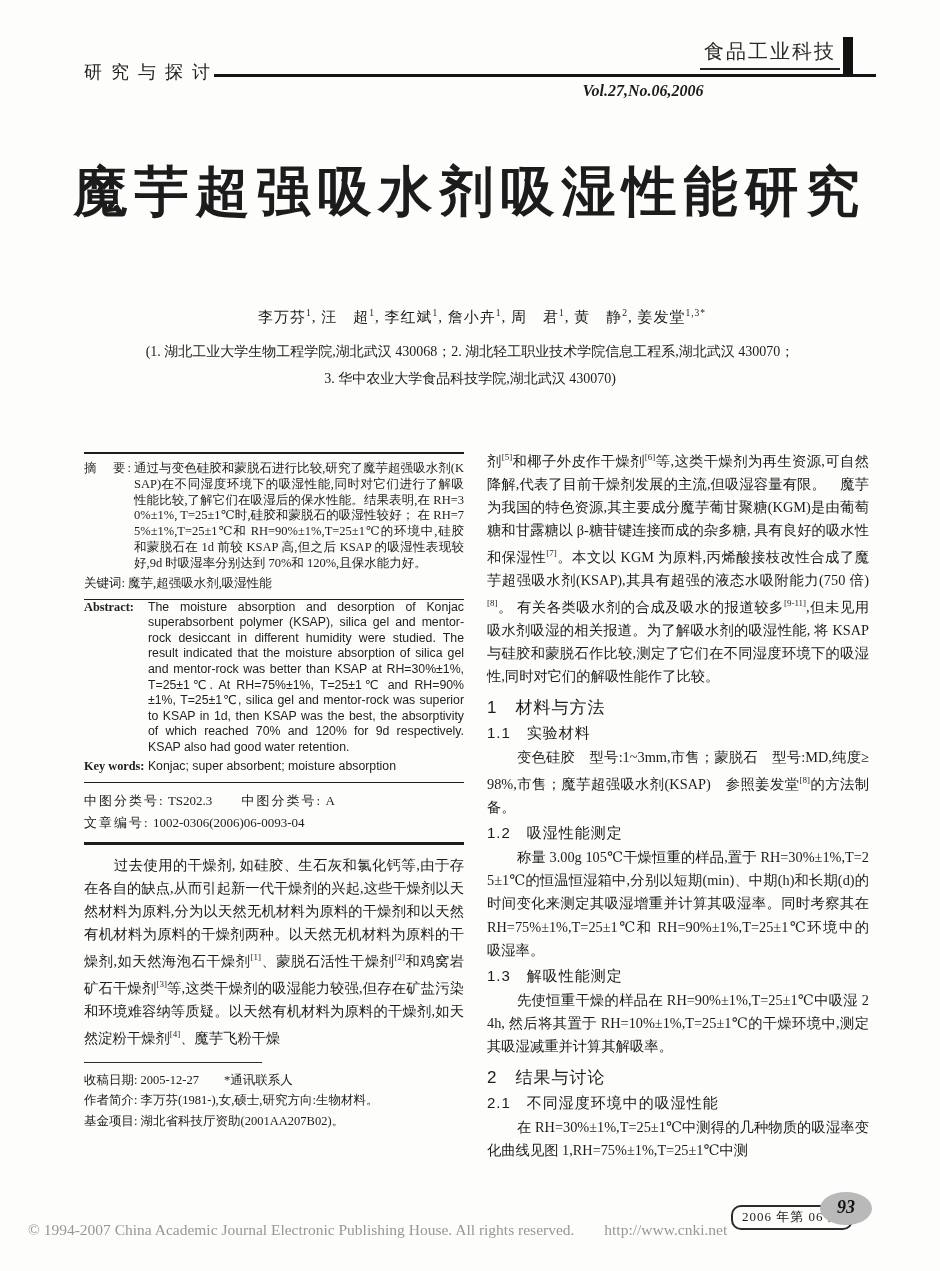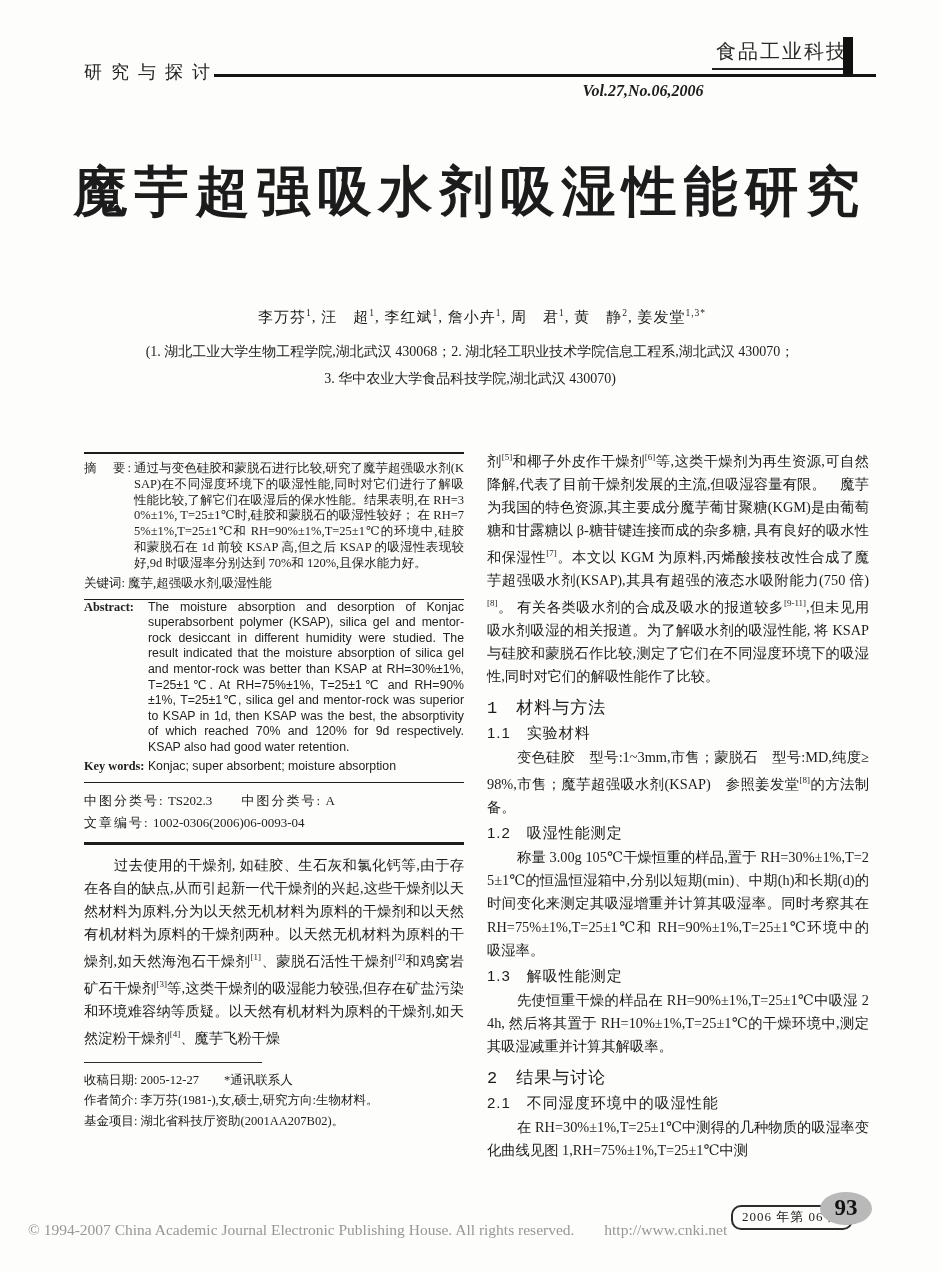--- a/index.html
+++ b/index.html
@@ -6,21 +6,21 @@
   .page {
     position:relative; width:940px; height:1271px; margin:0 auto;
     background:#fdfdfb; color:#1c1c1c; overflow:hidden;
     font-family:"Liberation Serif","DejaVu Serif",serif;
   }
   
   .col-label { position:absolute; left:84px; top:60px; font-size:18px; letter-spacing:9px; color:#222; }
   .main-rule { position:absolute; left:214px; top:74px; width:662px; height:3px; background:#141414; }
   .journal-name { position:absolute; left:700px; top:38px; width:140px; text-align:center;
                   font-size:20px; letter-spacing:2px; color:#2a2a2a;
-                  border-bottom:2px solid #222; padding-bottom:3px;margin-left:12px; }
+                  border-bottom:2px solid #222; padding-bottom:3px; }
   .journal-bar { position:absolute; left:843px; top:37px; width:10px; height:37px; background:#111; }
   .vol-info { position:absolute; left:558px; top:82px; width:170px; text-align:center;
               font-size:16px; font-weight:bold; font-style:italic; }
   
   .title { position:absolute; left:0; top:156px; width:100%; text-align:center;
            font-size:54px; font-weight:600; letter-spacing:7px; }
   .authors { position:absolute; left:12px; top:308px; width:100%; text-align:center; font-size:15px; letter-spacing:1px; }
   .authors sup { font-size:9.5px; }
   .affil { position:absolute; left:0; top:338px; width:100%; text-align:center;
            font-size:14px; line-height:27px; }
@@ -48,32 +48,32 @@
   .cls .gap { display:inline-block; width:26px; }
   
   .para { font-size:14.3px; line-height:23.1px; text-align:justify; word-break:break-all; }
   .indent { text-indent:2.1em; }
   .left-body { margin-top:9px; }
   sup { font-size:9px; }
   
   .fn-divider { width:178px; border:none; border-top:1.5px solid #2b2b2b; margin:12px 0 7px; }
   .fn { font-size:12.5px; line-height:20.5px; }
   
-  .sec    { font-family:Liberation Mono, monospace; font-size:17px; font-weight:500;
+  .sec    { font-family:Liberation Sans, sans-serif; font-size:17px; font-weight:500;
             margin:8px 0 5px; letter-spacing:1px; }
   .subsec { font-family:"Liberation Sans","DejaVu Sans",sans-serif; font-size:15px; font-weight:500;
             margin:5px 0 3px; letter-spacing:1px; }
   
   .copyright { position:absolute; left:28px; top:1221px; font-size:15.5px; color:#979797; }
   .copyright .url { margin-left:26px; }
   .issue-box { position:absolute; left:731px; top:1205px; border:2px solid #2c2c2c; border-radius:10px;
                padding:1px 9px 2px; font-size:13px; letter-spacing:1px; background:transparent; z-index:1; }
   .page-ellipse { position:absolute; left:820px; top:1192px; width:52px; height:33px; background:#b9b9b9;
                   border-radius:50%; text-align:center; z-index:2; }
-  .page-num { font-size:23px; font-weight:bold; line-height:31px; color:#111; }
+  .page-num { font-size:18px; font-weight:bold; font-style:italic; line-height:31px; color:#111; }
 </style>
 </head>
 <body>
 
 <div class="page">
 
   <div class="col-label">研究与探讨</div>
   <div class="main-rule"></div>
   <div class="journal-name">食品工业科技</div>
   <div class="journal-bar"></div>

